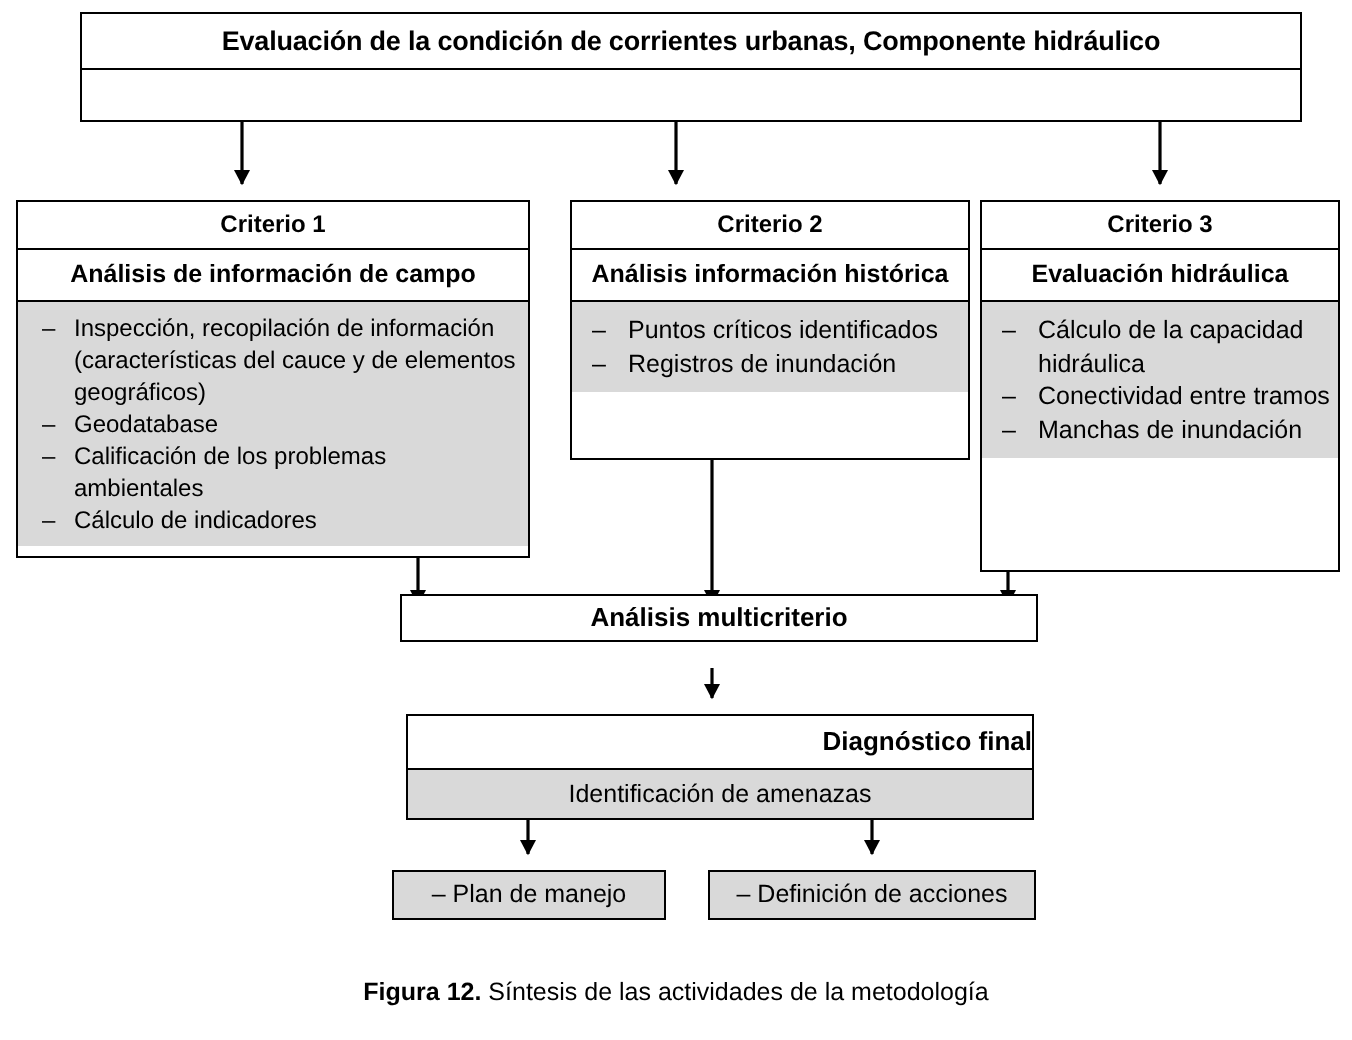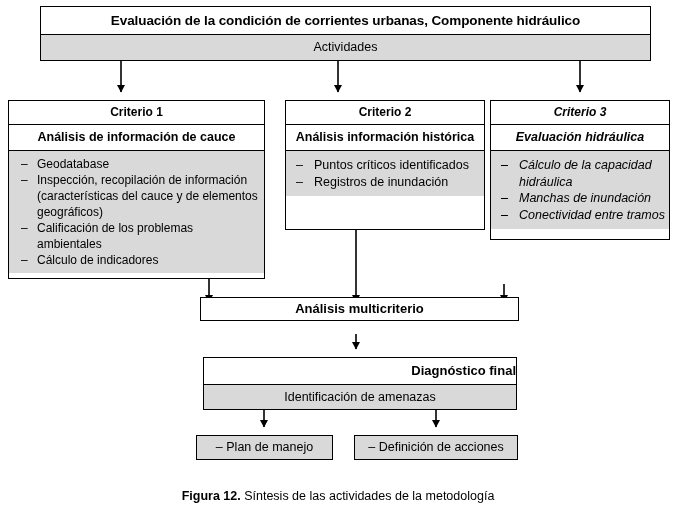--- a/index.html
+++ b/index.html
@@ -95,21 +95,21 @@
     content: "\2013";
     position: absolute;
     left: 6px;
     top: 0;
   }
   #crit1 { left: 8px; top: 100px; width: 257px; height: 179px; }
   #crit1 .crit-list li { font-size: 12px; line-height: 16px; padding-left: 22px; }
   #crit2 { left: 285px; top: 100px; width: 200px; height: 130px; }
   #crit2 .crit-list li { line-height: 16.5px; padding-left: 24px; }
   #crit2 .crit-list { padding: 6px 4px 6px 4px; }
-  #crit3 { left: 490px; top: 100px; width: 180px; height: 140px; font-style: italic; }
+  #crit3 { left: 490px; top: 100px; width: 180px; height: 186px; }
   #crit3 .crit-list li { line-height: 16.5px; padding-left: 24px; }
   #crit3 .crit-list { padding: 6px 4px 6px 4px; }
   
   #multi-box {
     left: 200px; top: 297px;
     width: 319px; height: 24px;
   }
   #multi-label {
     line-height: 21px;
     font-size: 13px;
@@ -186,50 +186,49 @@
 
       <line x1="356" y1="334" x2="356" y2="349" marker-end="url(#ah)"></line>
 
       <line x1="264" y1="410" x2="264" y2="427" marker-end="url(#ah)"></line>
       <line x1="436" y1="410" x2="436" y2="427" marker-end="url(#ah)"></line>
     </g>
   </svg>
 
   <div class="box" id="top-box">
     <div class="hdr" id="top-title">Evaluación de la condición de corrientes urbanas, Componente hidráulico</div>
-    <div class="hdr shaded" id="top-sub">Actividades</div>
   </div>
 
   <div class="criterion" id="crit1">
     <div class="crit-num">Criterio 1</div>
-    <div class="crit-title">Análisis de información de cauce</div>
+    <div class="crit-title">Análisis de información de campo</div>
     <ul class="crit-list">
+      <li>Inspección, recopilación de información (características del cauce y de elementos geográficos)</li>
       <li>Geodatabase</li>
-      <li>Inspección, recopilación de información (características del cauce y de elementos geográficos)</li>
       <li>Calificación de los problemas ambientales</li>
       <li>Cálculo de indicadores</li>
     </ul>
   </div>
 
   <div class="criterion" id="crit2">
     <div class="crit-num">Criterio 2</div>
     <div class="crit-title">Análisis información histórica</div>
     <ul class="crit-list">
       <li>Puntos críticos identificados</li>
       <li>Registros de inundación</li>
     </ul>
   </div>
 
   <div class="criterion" id="crit3">
     <div class="crit-num">Criterio 3</div>
     <div class="crit-title">Evaluación hidráulica</div>
     <ul class="crit-list">
       <li>Cálculo de la capacidad hidráulica</li>
+      <li>Conectividad entre tramos</li>
       <li>Manchas de inundación</li>
-      <li>Conectividad entre tramos</li>
     </ul>
   </div>
 
   <div class="box" id="multi-box">
     <div id="multi-label">Análisis multicriterio</div>
   </div>
 
   <div class="box" id="diag-box">
     <div id="diag-title">Diagnóstico  final</div>
     <div class="shaded" id="diag-sub">Identificación de amenazas</div>

